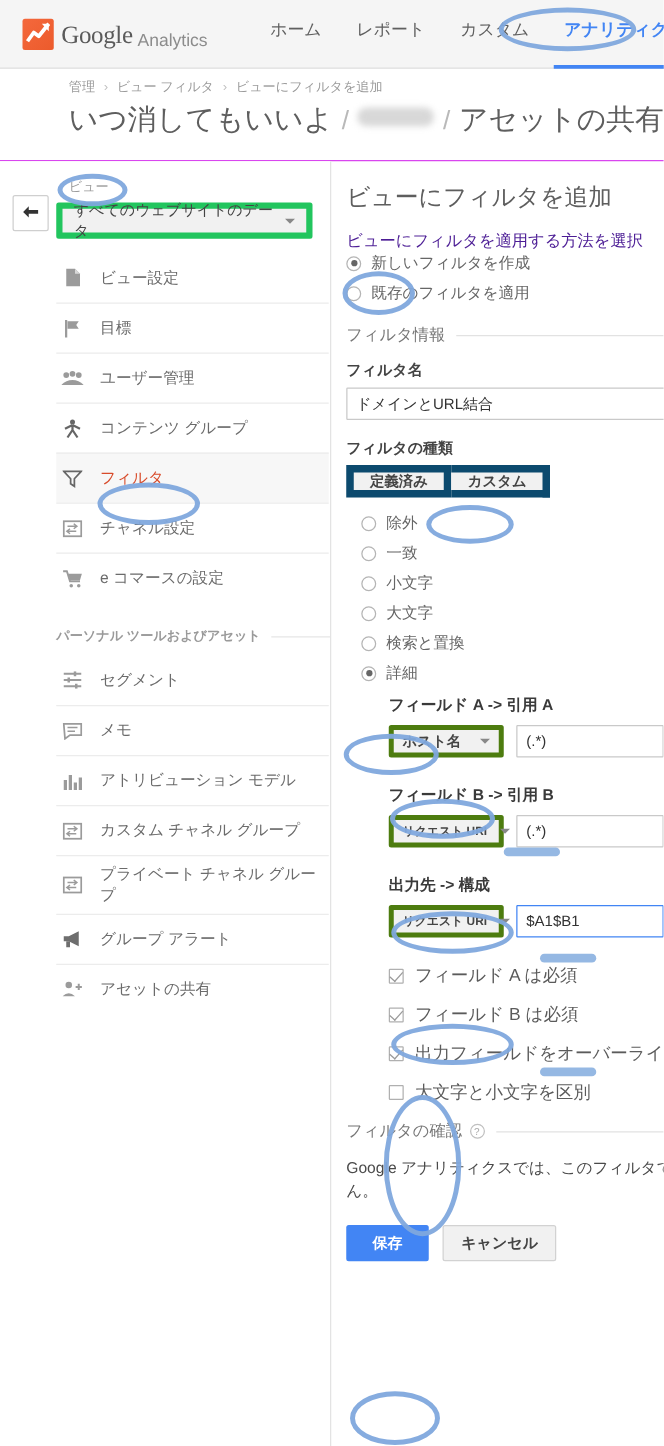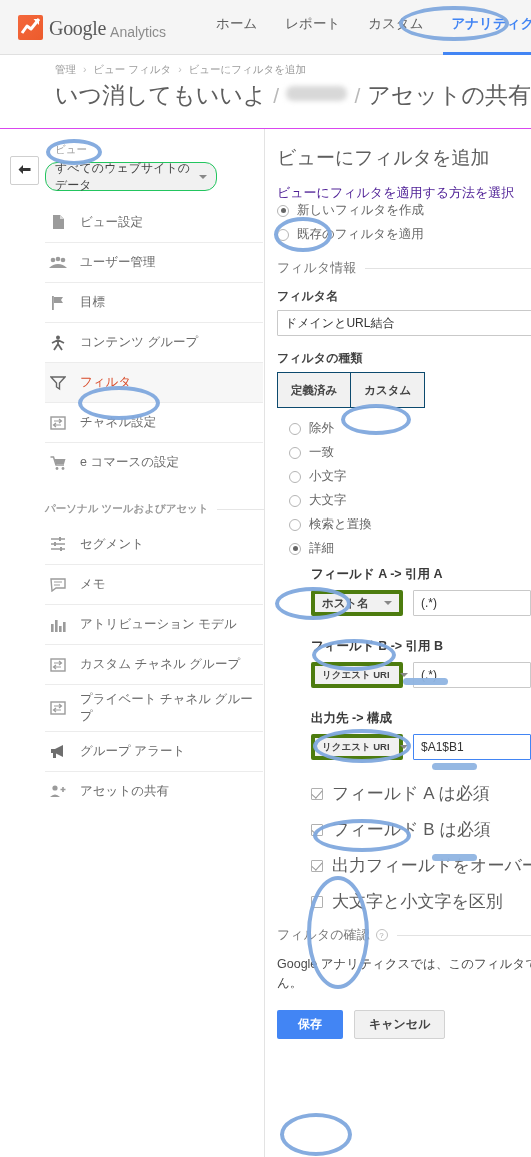--- a/index.html
+++ b/index.html
@@ -119,24 +119,24 @@
   .sidebar {
     width: 265px;
     padding-left: 45px;
     padding-top: 14px;
     border-right: 1px solid #e3e3e3;
     position: relative;
     background: #fff;
   }
   .view-label { font-size: 10.5px; color: #9a9a9a; margin-bottom: 5px; padding-left: 10px; }
   .view-select {
-    width: 172px; height: 29px;
+    width: 205px; height: 29px;
     background: #f1f1f1;
-    border: 1px solid #22c55e;
-    border-radius: 12px;
+    border: 5px solid #22c55e;
+    border-radius: 2px;
     display: flex; align-items: center; justify-content: space-between;
     padding: 0 9px;
     font-size: 12px;
     color: #444;
     cursor: pointer;
     margin-bottom: 11px;
   }
   .caret-dn {
     width: 0; height: 0;
     border-left: 4px solid transparent;
@@ -240,23 +240,23 @@
     color: #333;
     padding: 0 7px;
     display: flex; align-items: center;
     font-family: "Liberation Sans", sans-serif;
   }
   .textinput.w-name { width: 258px; }
   .textinput.w-wide { width: 160px; }
   .textinput.focused { border: 1.5px solid #4285f4; }
   .tabs-row { display: flex; margin-bottom: 12px; }
   .tabbtn {
-    height: 36px;
+    height: 26px;
     background: #f1f1f1;
-    border: 1px solid #0c4a6e;
+    border: 6px solid #0c4a6e;
     font-size: 11.5px;
     color: #444;
     font-weight: bold;
     padding: 0 13px;
     display: flex; align-items: center;
     cursor: pointer;
   }
   .tabbtn + .tabbtn { border-left: none; }
   .indent-1 { margin-left: 22px; }
   .subfield-title {
@@ -279,21 +279,21 @@
     color: #444;
     cursor: pointer;
     white-space: nowrap;
     min-width: 92px;
     justify-content: space-between;
     gap: 10px;
   }
   .select-btn .sb-sm { font-size: 9.5px; }
   .check-row {
     display: flex; align-items: center;
-    font-size: 17px;
+    font-size: 14px;
     color: #5b5b5b;
     margin-bottom: 13px;
     cursor: pointer;
     white-space: nowrap;
   }
   .cbox {
     width: 12px; height: 12px; min-width: 12px;
     border: 1px solid #b0b0b0;
     background: #fff;
     margin-right: 9px;
@@ -435,37 +435,37 @@
           <span class="navicon">
             <svg width="15" height="16" viewBox="0 0 15 16">
                 <path d="M2 1 h7 l4 4 v10 h-11 z" fill="#9b9b9b"></path>
                 <path d="M9 1 v4 h4" fill="#d8d8d8"></path>
               </svg>
           </span>
           <span class="navtext">ビュー設定</span>
         </li>
         <li class="navitem">
           <span class="navicon">
+            <svg width="16" height="16" viewBox="0 0 16 16">
+                <rect x="2" y="1" width="1.8" height="14" fill="#9b9b9b"></rect>
+                <path d="M4 2 h9 l-2 3 l2 3 h-9 z" fill="#9b9b9b"></path>
+              </svg>
+          </span>
+          <span class="navtext">目標</span>
+        </li>
+        <li class="navitem">
+          <span class="navicon">
             <svg width="18" height="14" viewBox="0 0 18 14">
                 <circle cx="4" cy="4" r="2.3" fill="#9b9b9b"></circle>
                 <circle cx="9" cy="3" r="2.3" fill="#9b9b9b"></circle>
                 <circle cx="14" cy="4" r="2.3" fill="#9b9b9b"></circle>
                 <path d="M0 12 q4 -4 9 -4 q5 0 9 4 z" fill="#9b9b9b"></path>
               </svg>
           </span>
           <span class="navtext">ユーザー管理</span>
-        </li>
-        <li class="navitem">
-          <span class="navicon">
-            <svg width="16" height="16" viewBox="0 0 16 16">
-                <rect x="2" y="1" width="1.8" height="14" fill="#9b9b9b"></rect>
-                <path d="M4 2 h9 l-2 3 l2 3 h-9 z" fill="#9b9b9b"></path>
-              </svg>
-          </span>
-          <span class="navtext">目標</span>
         </li>
         <li class="navitem">
           <span class="navicon">
             <svg width="16" height="16" viewBox="0 0 16 16">
                 <circle cx="8" cy="2.5" r="2" fill="#666"></circle>
                 <path d="M8 5 L2 8 M8 5 L14 8 M8 5 L8 9 M8 9 L4 15 M8 9 L12 15" stroke="#666" stroke-width="1.8" fill="none"></path>
               </svg>
           </span>
           <span class="navtext">コンテンツ グループ</span>
         </li>

